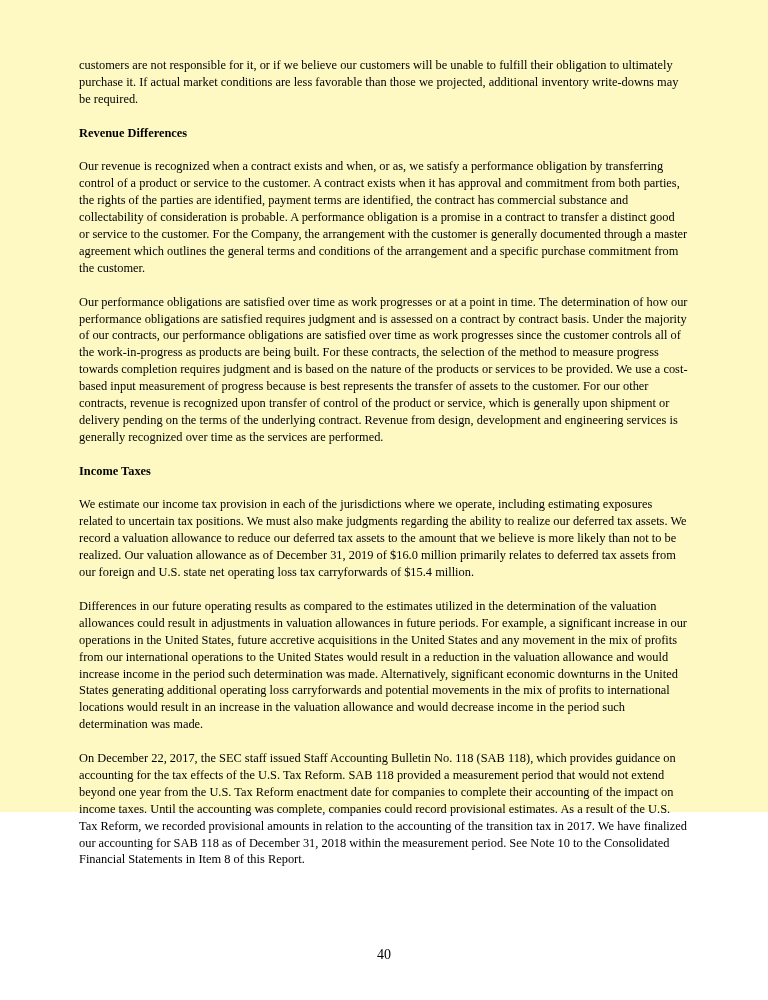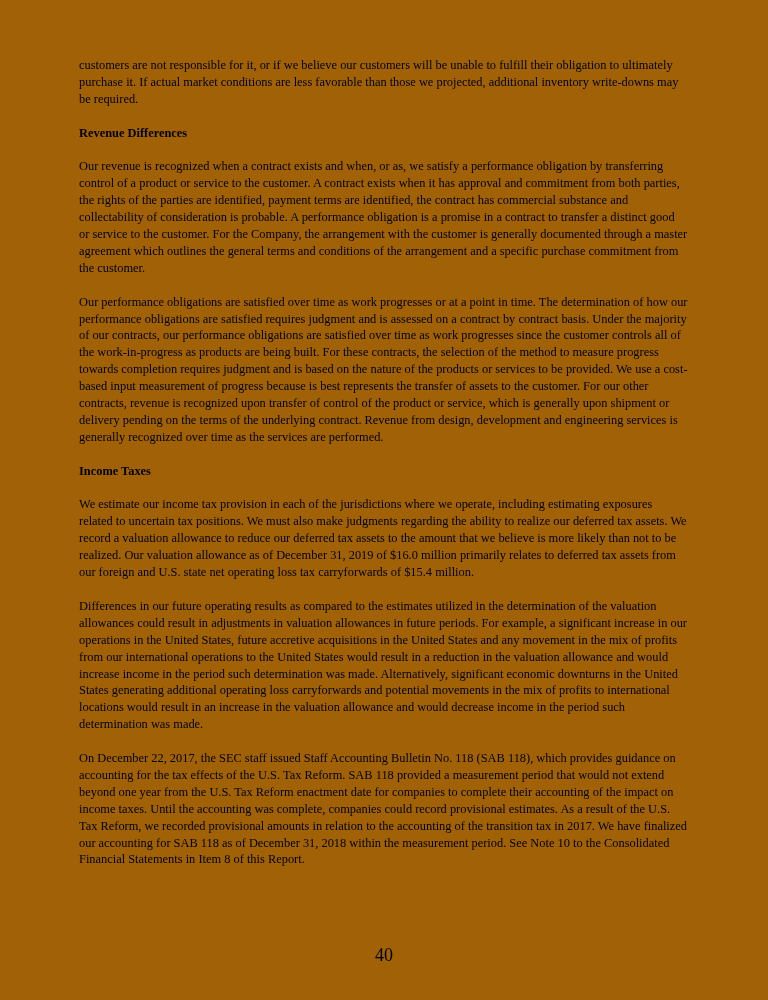--- a/index.html
+++ b/index.html
@@ -13,22 +13,22 @@
     position: relative;
     font-family: "Liberation Serif", "DejaVu Serif", serif;
     color: #000000;
     overflow: hidden;
   }
   .page {
     position: absolute;
     top: 0;
     left: 0;
     width: 768px;
-    height: 1000px;
-    background: #a16207;
+    height: 812px;
+    background: #fef9c3;
   }
   .content {
     position: absolute;
     top: 57px;
     left: 79px;
     width: 609px;
     font-size: 12.4px;
     line-height: 16.9px;
     text-align: left;
   }
@@ -40,21 +40,21 @@
     line-height: 16.9px;
     font-weight: bold;
     margin: 0 0 16.9px 0;
   }
   .footer {
     position: absolute;
     top: 947px;
     left: 0;
     width: 768px;
     text-align: center;
-    font-size: 18px;
+    font-size: 14px;
     line-height: 16.9px;
   }
 </style>
 </head>
 <body>
 
 <div class="page">
   <div class="content">
 
     <p>customers are not responsible for it, or if we believe our customers will be unable to fulfill their obligation to ultimately purchase it. If actual market conditions are less favorable than those we projected, additional inventory write-downs may be required.</p>

